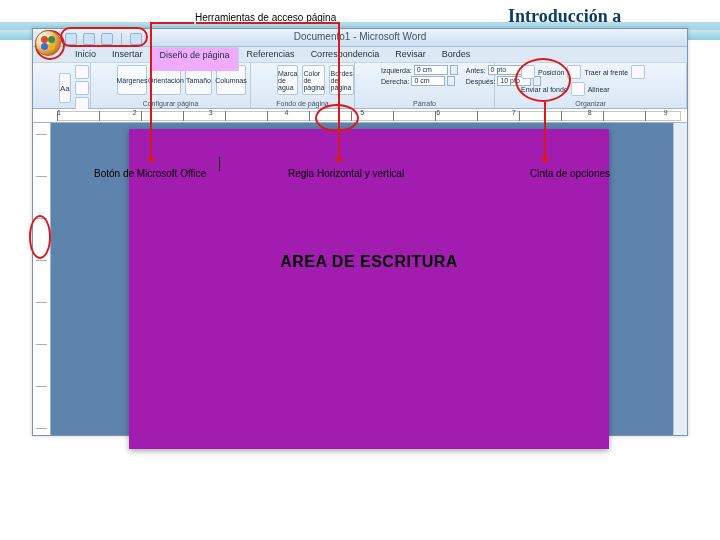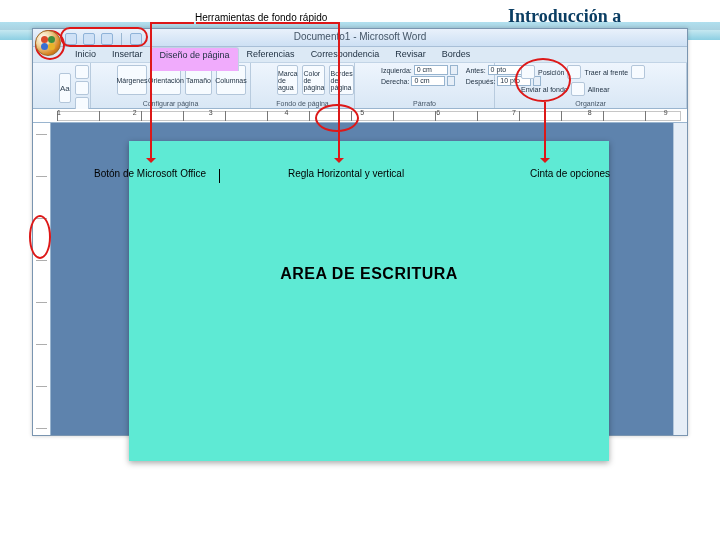--- a/index.html
+++ b/index.html
@@ -41,21 +41,21 @@
   .ruler-h .rstrip { position:absolute; left:24px; right:6px; top:2px; height:10px; background:#fff; border:1px solid #c6c6c6; }
   .ruler-h .ticks { position:absolute; left:24px; right:6px; top:2px; height:10px;
     background-image: repeating-linear-gradient(90deg,#777 0,#777 1px,transparent 1px,transparent 42px);
     font-size:7px; color:#555;
   }
   .ruler-h .nums { position:absolute; left:24px; top:0; font-size:7px; color:#444; letter-spacing: 35px; white-space:nowrap; }
   .workspace { position:relative; height: calc(100% - 18px - 16px - 46px - 14px); background:#5e83ad; }
   .ruler-v { position:absolute; left:0; top:0; bottom:0; width:18px; background:#fff; border-right:1px solid #9ab5cf; }
   .ruler-v::before { content:""; position:absolute; left:3px; right:3px; top:6px; bottom:6px;
     background-image: repeating-linear-gradient(0deg,#777 0,#777 1px,transparent 1px,transparent 42px); opacity:.6; }
-  .page { position:absolute; left:96px; top:6px; width:480px; height:320px; background:#5eead4; box-shadow:0 2px 6px rgba(0,0,0,.35);margin-top:12px; }
+  .page { position:absolute; left:96px; top:6px; width:480px; height:320px; background:#a21caf; box-shadow:0 2px 6px rgba(0,0,0,.35); }
   .page .cursor { position:absolute; left:90px; top:28px; width:1px; height:14px; background:#000; }
   .area-label { position:absolute; left:50%; top:124px; transform:translateX(-50%); font-family: Arial, sans-serif; font-weight:700; font-size:16px; color:#000; letter-spacing:.5px; }
   .scroll-v { position:absolute; right:0; top:0; bottom:0; width:14px; background:#e6eef7; border-left:1px solid #b3c6da; }
   .legend { position:absolute; top: 168px; left:0; right:0; font-size:10px; color:#000; }
   .legend span { position:absolute; }
   .lg1 { left: 94px; }
   .lg2 { left: 288px; text-align: center; }
   .lg3 { left: 530px; }
   
   .arrow { position:absolute; background:#dd1818; }
@@ -68,21 +68,21 @@
 </head>
 <body>
 
 <div class="slide">
   <div class="deco-rail">
     <div class="rail1"></div>
       <div class="rail2"></div>
   </div>
 
   <div class="slide-title">Introducción a Microsoft Word.</div>
-  <div class="top-caption">Herramientas de fondo rápido</div>
+  <div class="top-caption">Herramientas de acceso página</div>
 
   <div class="word">
     <div class="titlebar">
       <div class="office-btn">
           <span class="bl"></span>
           <span class="br"></span>
         </div>
       <div class="qat">
         <div class="qi"></div>
         <div class="qi"></div>

